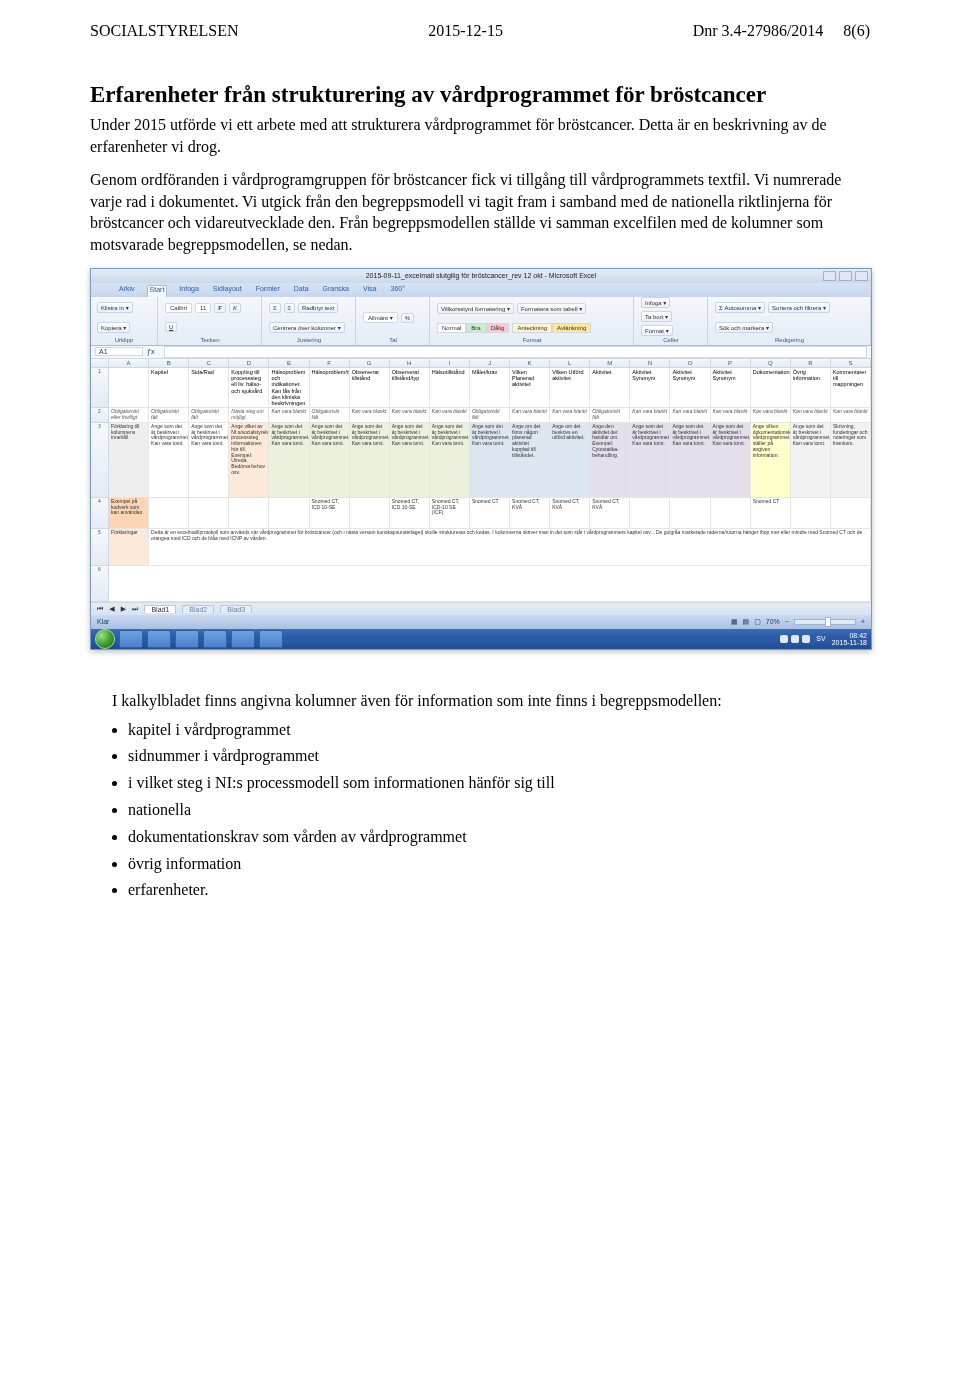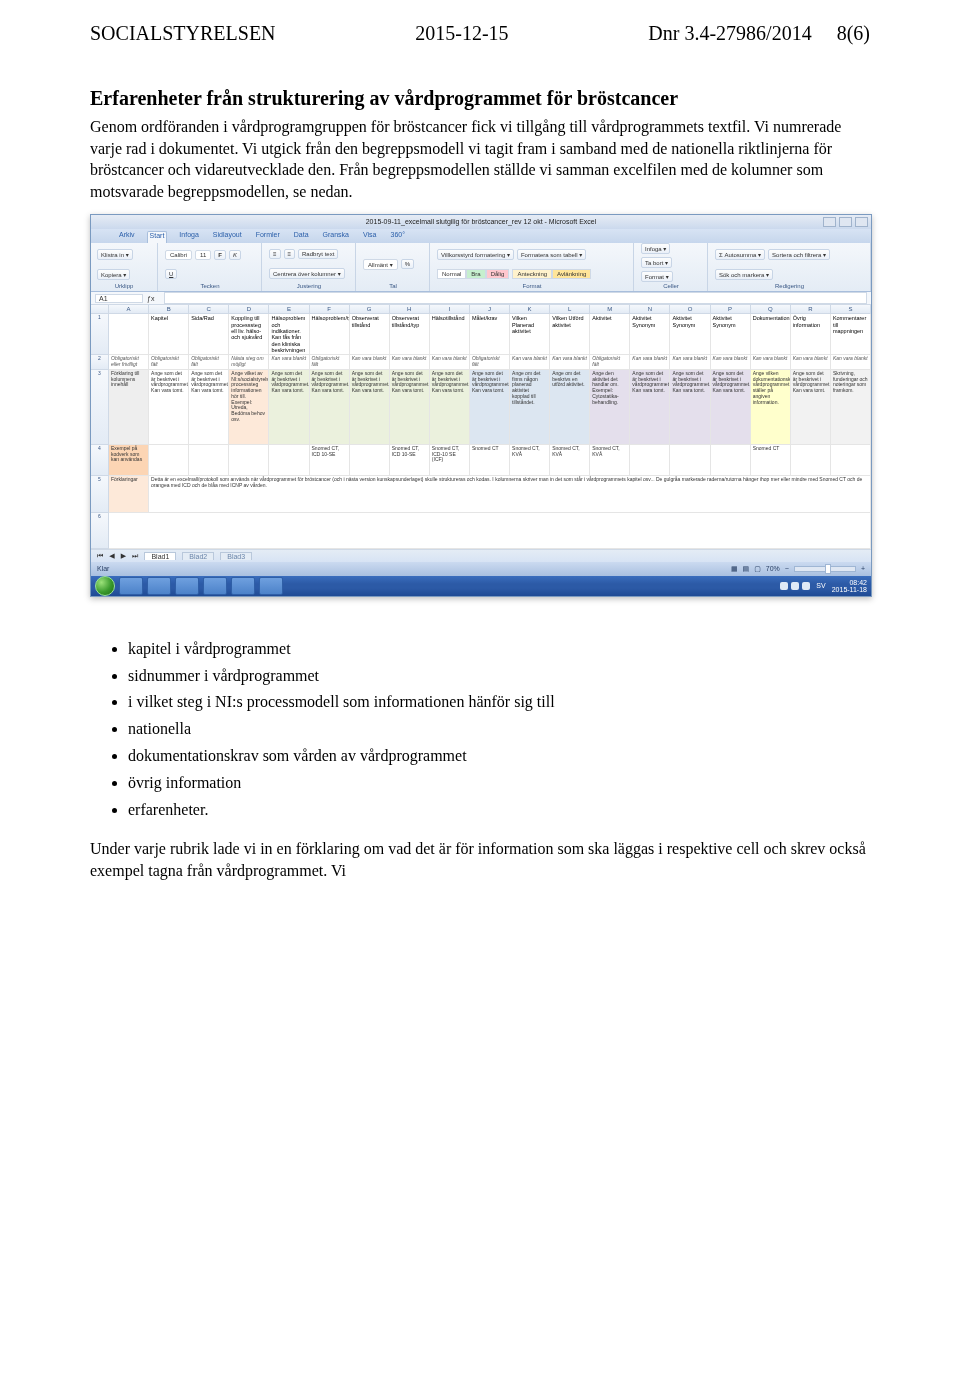--- a/index.html
+++ b/index.html
@@ -9,33 +9,33 @@
     background: #fff;
     color: #000;
     width: 960px;
   }
   .page {
     padding: 22px 90px 30px 90px;
   }
   .header-row {
     display: flex;
     justify-content: space-between;
-    font-size: 20px;
+    font-size: 16px;
     margin-bottom: 42px;
   }
   .header-left { }
   .header-center { }
   .header-right { }
   h1.bilaga {
     font-size: 36px;
     font-weight: normal;
     margin: 0 0 28px 0;
   }
   h2.sub {
-    font-size: 20px;
+    font-size: 23px;
     font-weight: bold;
     margin: 0 0 6px 0;
   }
   p {
     font-size: 16px;
     line-height: 1.35;
     margin: 0 0 12px 0;
   }
   .section-title {
     font-weight: bold;
@@ -262,20 +262,21 @@
     <div class="header-center">2015-12-15</div>
     <div class="header-right">
       <span>Dnr 3.4-27986/2014</span>&nbsp;&nbsp;&nbsp;&nbsp;
       <span>8(6)</span>
     </div>
   </div>
 
 
   <h2 class="sub">Erfarenheter från strukturering av vårdprogrammet för bröstcancer</h2>
 
+  <p>Under 2015 utförde vi ett arbete med att strukturera vårdprogrammet för bröstcancer. Detta är en beskrivning av de erfarenheter vi drog.</p>
 
 
   <p>Genom ordföranden i vårdprogramgruppen för bröstcancer fick vi tillgång till vårdprogrammets textfil. Vi numrerade varje rad i dokumentet. Vi utgick från den begreppsmodell vi tagit fram i samband med de nationella riktlinjerna för bröstcancer och vidareutvecklade den. Från begreppsmodellen ställde vi samman excelfilen med de kolumner som motsvarade begreppsmodellen, se nedan.</p>
 
   <div class="excel">
     <div class="excel-titlebar">
       <span>2015-09-11_excelmall slutgilig för bröstcancer_rev 12 okt - Microsoft Excel</span>
       <div class="winbtns">
         <span></span>
         <span></span>
@@ -533,26 +534,26 @@
           <span></span>
           <span></span>
         </div>
         <span>SV</span>
         <span style="white-space:pre; text-align:right; line-height:1;">08:42
 2015-11-18</span>
       </div>
     </div>
   </div>
 
+  <p class="indent" style="margin-bottom:2px;">I kalkylbladet finns angivna kolumner även för information som inte finns i begreppsmodellen:</p>
 
   <ul class="bullets">
     <li>kapitel i vårdprogrammet</li>
     <li>sidnummer i vårdprogrammet</li>
     <li>i vilket steg i NI:s processmodell som informationen hänför sig till</li>
     <li>nationella</li>
     <li>dokumentationskrav som vården av vårdprogrammet</li>
     <li>övrig information</li>
     <li>erfarenheter.</li>
   </ul>
 
-  <p>Under varje rubrik lade vi in en förklaring om vad det är för information som ska läggas i respektive cell och skrev också exempel tagna från vårdprogrammet. Vi</p>
 
 </div>
 
 </body></html>

